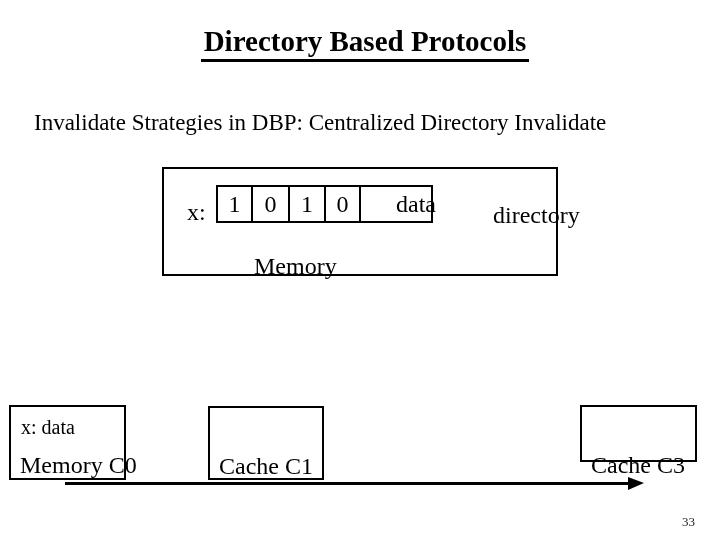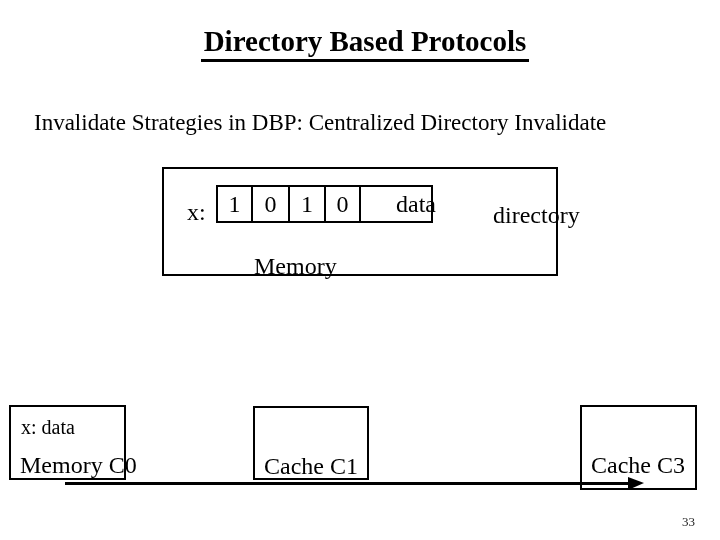--- a/index.html
+++ b/index.html
@@ -88,22 +88,22 @@
     font-size: 24px;
     margin-left: 8px;
   }
   .cache {
     position: absolute;
     border: 2px solid #000;
     box-sizing: border-box;
     background: #ffffff;
   }
   .cache-c0 { left: 9px;   top: 405px; width: 117px; height: 75px; }
-  .cache-c1 { left: 208px; top: 406px; width: 116px; height: 74px; margin-left: 45px; }
-  .cache-c3 { left: 580px; top: 405px; width: 117px; height: 85px; }
+  .cache-c1 { left: 208px; top: 406px; width: 116px; height: 74px; }
+  .cache-c3 { left: 580px; top: 405px; width: 117px; height: 57px; }
   .cache .content {
     position: absolute;
     left: 10px;
     top: 9px;
     font-size: 20px;
     white-space: nowrap;
   }
   .cache .label {
     position: absolute;
     left: 9px;

